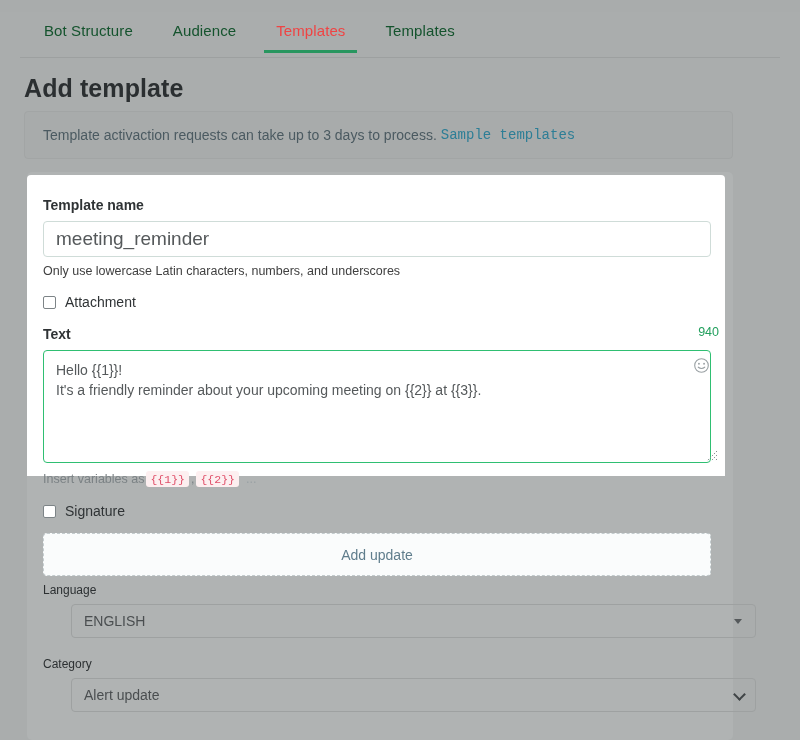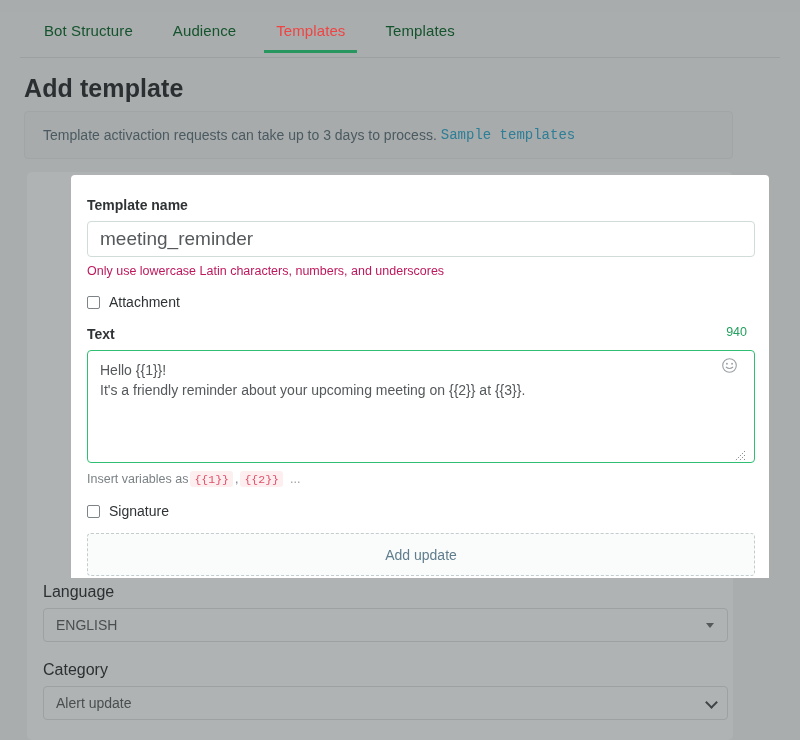--- a/index.html
+++ b/index.html
@@ -115,26 +115,25 @@
     width: 706px; height: 568px;
     background: #b0b3b3;
     border-radius: 5px;
     z-index: 6;
   }
 
   
   .card {
     position: absolute;
     left: 27px; top: 175px;
-    width: 698px; height: 403px;
+    width: 698px; height: 301px;
     background: #ffffff;
     border-radius: 4px 4px 0 0;
     z-index: 10;
-    padding: 22px 20px 0 16px;
-    margin-left: 44px;
+    padding: 22px 4px 0 16px;
   }
 
   .field-label {
     font-size: 14px;
     font-weight: 700;
     color: #2f3335;
     margin: 0 0 8px 0;
   }
 
   .text-input {
@@ -145,21 +144,21 @@
     padding: 0 12px;
     font-size: 19px;
     color: #55595b;
     font-family: "Liberation Sans", sans-serif;
     background: #fff;
     outline: none;
   }
 
   .hint {
     font-size: 12.5px;
-    color: #be185d;
+    color: #404040;
     margin: 7px 0 0 0;
   }
 
   .check-row {
     display: flex;
     align-items: center;
     gap: 9px;
     margin-top: 16px;
   }
   .chk {
@@ -247,35 +246,36 @@
   }
 
   
   .dim-fields {
     position: absolute;
     left: 43px; top: 583px;
     width: 670px;
     z-index: 11;
   }
   .dim-label {
-    font-size: 16px;
+    font-size: 12px;
     color: #2c3032;
     margin-bottom: 7px;
   }
   .dim-select {
     position: relative;
     width: 685px; height: 34px;
     border: 1px solid #9ea1a1;
     border-radius: 4px;
     background: transparent;
     display: flex;
     align-items: center;
     padding: 0 12px;
     font-size: 14px;
     color: #4a4e50;
+    margin-left: 28px;
   }
   .dim-select .arrow-tri {
     position: absolute;
     right: 13px; top: 50%;
     margin-top: -2px;
     width: 0; height: 0;
     border-left: 4px solid transparent;
     border-right: 4px solid transparent;
     border-top: 5px solid #55595b;
   }

